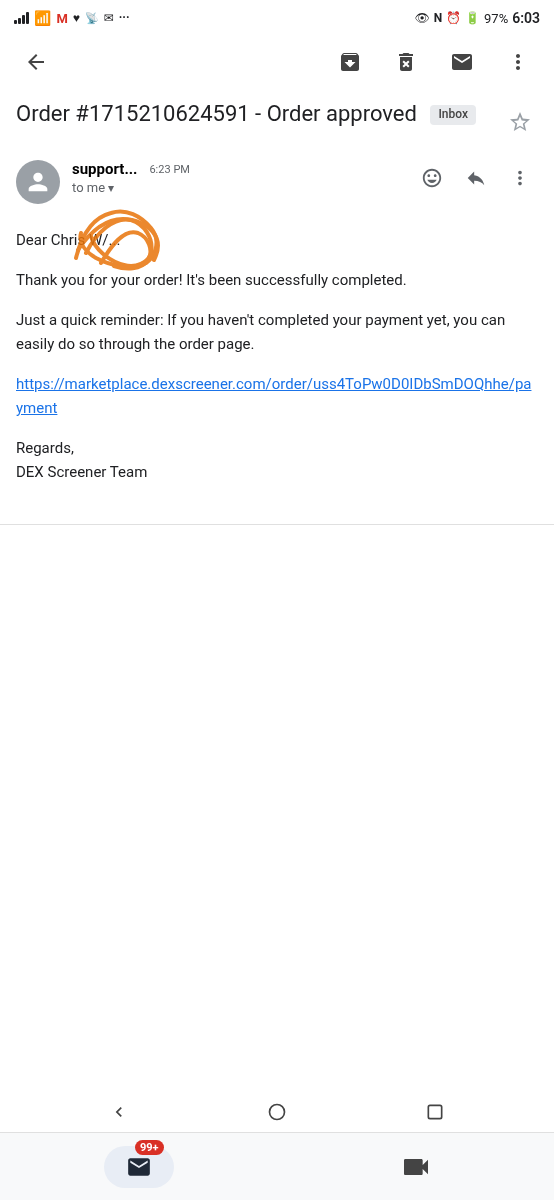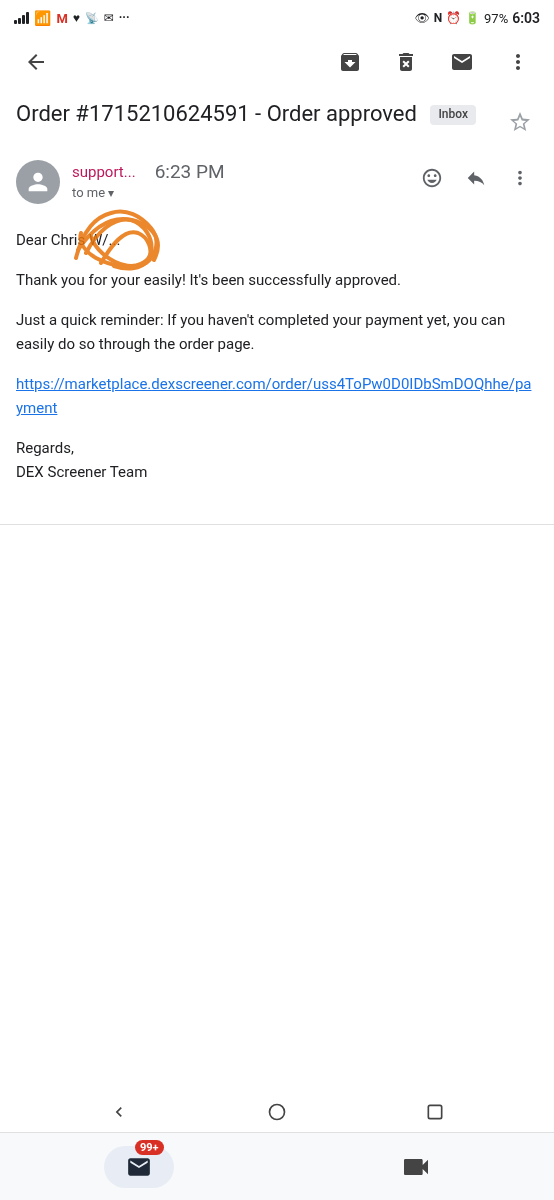--- a/index.html
+++ b/index.html
@@ -124,27 +124,27 @@
     }
     .avatar svg { width: 28px; height: 28px; fill: #fff; }
     .sender-info { flex: 1; }
     .sender-name-row {
       display: flex;
       align-items: center;
       gap: 8px;
     }
     .sender-name {
       font-size: 15px;
-      font-weight: 400;
-      color: #be185d;
+      font-weight: 700;
+      color: #000000;
     }
     .sender-time {
-      font-size: 19px;
+      font-size: 11px;
       color: #5f6368;
-      margin-left: 11px;
+      margin-left: 4px;
     }
     .to-me {
       font-size: 13px;
       color: #5f6368;
       display: flex;
       align-items: center;
       gap: 3px;
       margin-top: 2px;
       text-align: right;
     }
@@ -400,21 +400,21 @@
       <svg class="scribble-svg" width="140" height="80" viewBox="0 0 140 80">
         <g fill="none" stroke="#e8740a" stroke-width="4" stroke-linecap="round" stroke-linejoin="round" opacity="0.85">
           <path d="M20,60 C25,40 35,20 55,15 C70,10 85,18 95,30 C105,42 100,58 90,65 C75,72 55,68 40,60 C30,54 22,45 25,35"></path>
           <path d="M30,55 C40,35 58,18 75,22 C88,26 98,40 95,55 C92,65 80,70 68,67 C52,63 38,50 35,38"></path>
           <path d="M45,65 C55,48 68,30 82,35 C92,39 98,52 92,62 C85,72 70,72 58,68"></path>
           <path d="M22,52 Q50,10 85,25 Q110,38 98,62"></path>
         </g>
       </svg>
     </span>
   </p>
-  <p>Thank you for your easily! It's been successfully approved.</p>
+  <p>Thank you for your order! It's been successfully completed.</p>
   <p>Just a quick reminder: If you haven't completed your payment yet, you can easily do so through the order page.</p>
   <p>
     <a class="email-link" href="#">https://marketplace.dexscreener.com/order/uss4ToPw0D0IDbSmDOQhhe/payment</a>
   </p>
   <p style="white-space: pre-line;">Regards,
 DEX Screener Team</p>
 </div>
 
 <div class="divider"></div>
 

